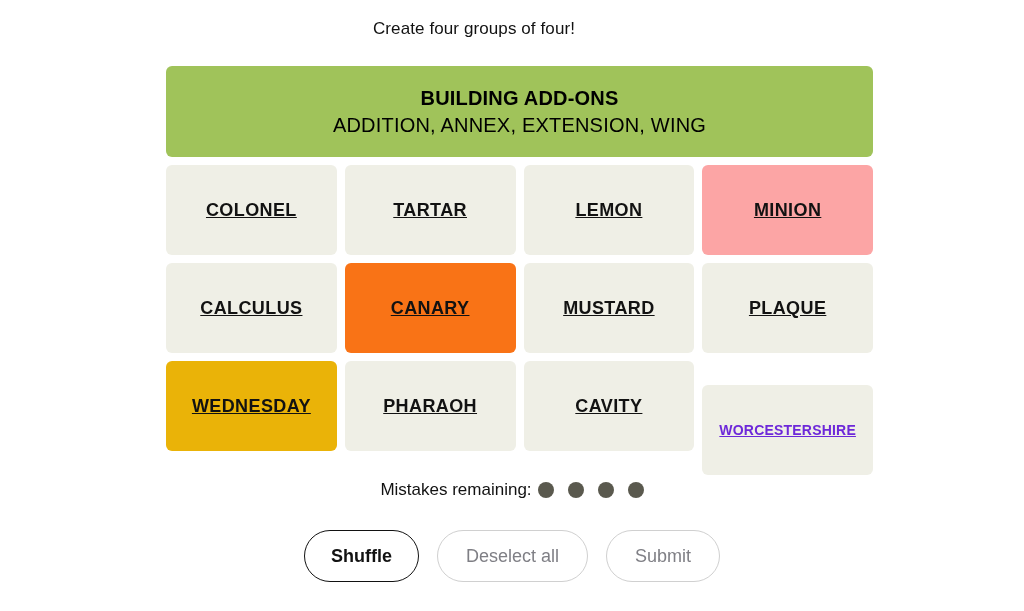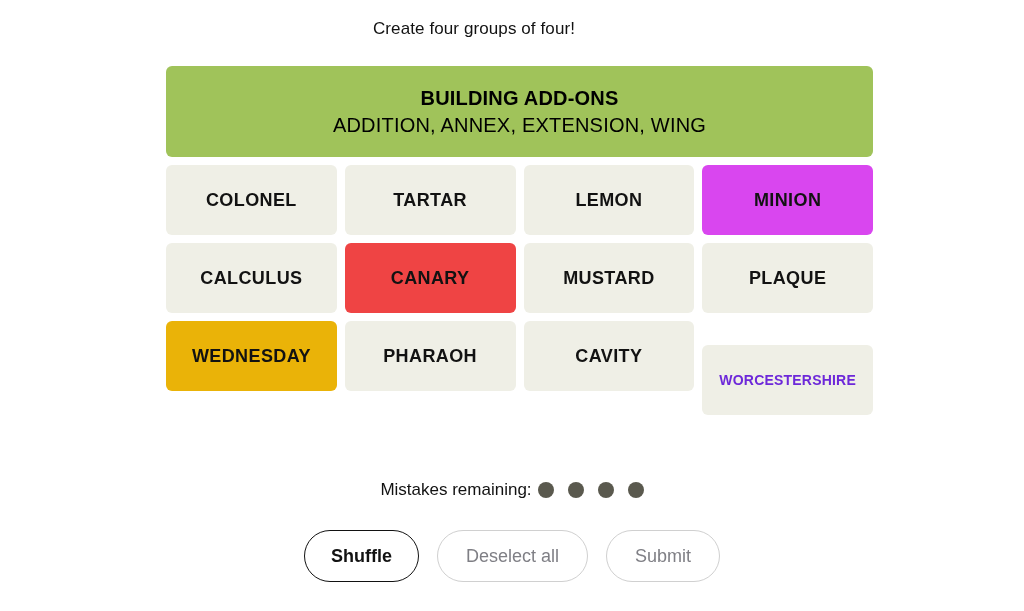--- a/index.html
+++ b/index.html
@@ -68,35 +68,36 @@
   .solved-members {
     font-size: 20px;
     font-weight: normal;
     line-height: 28px;
     letter-spacing: 0.2px;
   }
 
   
   .tile {
     flex: 1 1 0;
-    height: 70px;
+    height: 90px;
     background: #efefe6;
     border-radius: 6px;
     display: flex;
     align-items: center;
     justify-content: center;
     color: #121212;
     font-weight: bold;
     font-size: 18px;
     letter-spacing: 0.4px;
     user-select: none;
     cursor: pointer;
     text-align: center;
     padding: 0 4px;
     overflow: hidden;
+    text-decoration: underline;
   }
   .tile.small { font-size: 14px; letter-spacing: 0.2px; }
 
   
   .mistakes {
     position: absolute;
     top: 479px;
     left: 0;
     width: 1024px;
     display: flex;
@@ -168,25 +169,25 @@
             <div class="solved-title">BUILDING ADD-ONS</div>
             <div class="solved-members">ADDITION, ANNEX, EXTENSION, WING</div>
           </div>
         </div>
       </div>
     <div id="grid-container">
         <div class="row">
           <div class="tile" style="background: rgb(239, 239, 230); color: rgb(18, 18, 18);">COLONEL</div>
           <div class="tile" style="background: rgb(239, 239, 230); color: rgb(18, 18, 18);">TARTAR</div>
           <div class="tile" style="background: rgb(239, 239, 230); color: rgb(18, 18, 18);">LEMON</div>
-          <div class="tile" style="background: #d946ef; color: rgb(18, 18, 18);">MINION</div>
+          <div class="tile" style="background: #fca5a5; color: rgb(18, 18, 18);">MINION</div>
         </div>
         <div class="row">
           <div class="tile" style="background: rgb(239, 239, 230); color: rgb(18, 18, 18);">CALCULUS</div>
-          <div class="tile" style="background: #ef4444; color: rgb(18, 18, 18);">CANARY</div>
+          <div class="tile" style="background: #f97316; color: rgb(18, 18, 18);">CANARY</div>
           <div class="tile" style="background: rgb(239, 239, 230); color: rgb(18, 18, 18);">MUSTARD</div>
           <div class="tile" style="background: rgb(239, 239, 230); color: rgb(18, 18, 18);">PLAQUE</div>
         </div>
         <div class="row">
           <div class="tile" style="background: #eab308; color: rgb(18, 18, 18);">WEDNESDAY</div>
           <div class="tile" style="background: rgb(239, 239, 230); color: rgb(18, 18, 18);">PHARAOH</div>
           <div class="tile" style="background: rgb(239, 239, 230); color: rgb(18, 18, 18);">CAVITY</div>
           <div class="tile small" style="background: rgb(239, 239, 230); color: #6d28d9; margin-top: 24px;">WORCESTERSHIRE</div>
         </div>
       </div>

